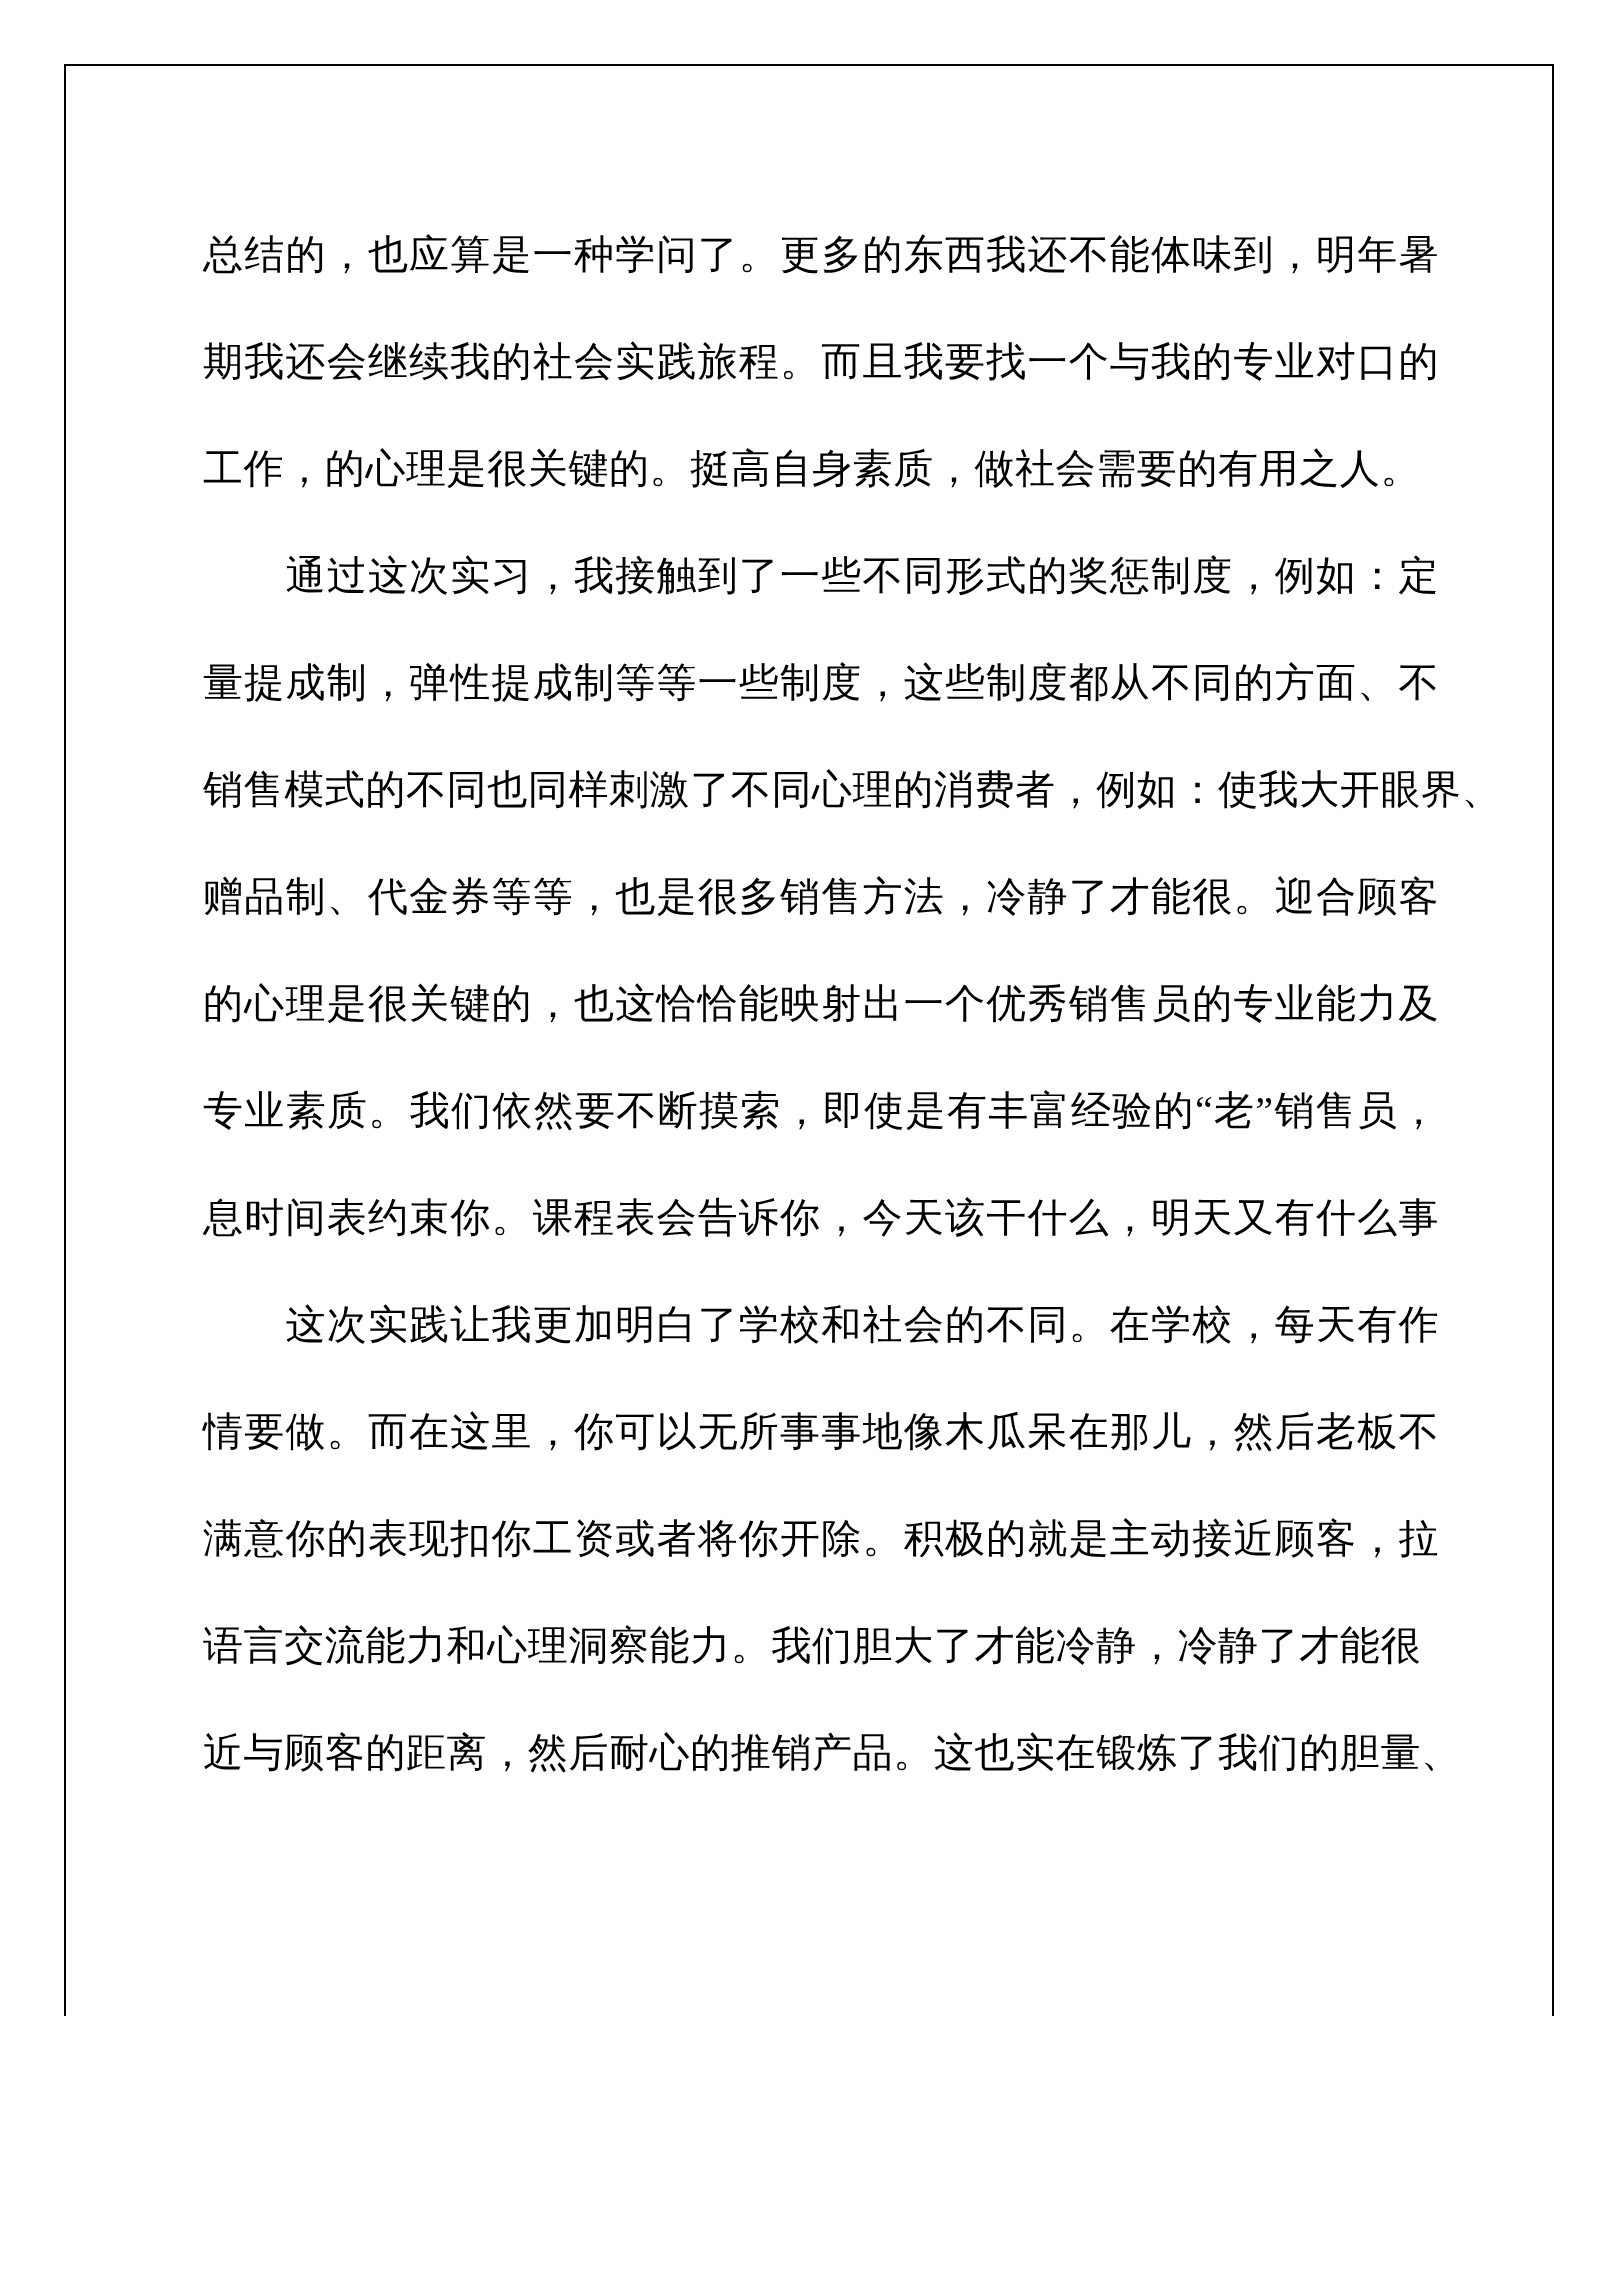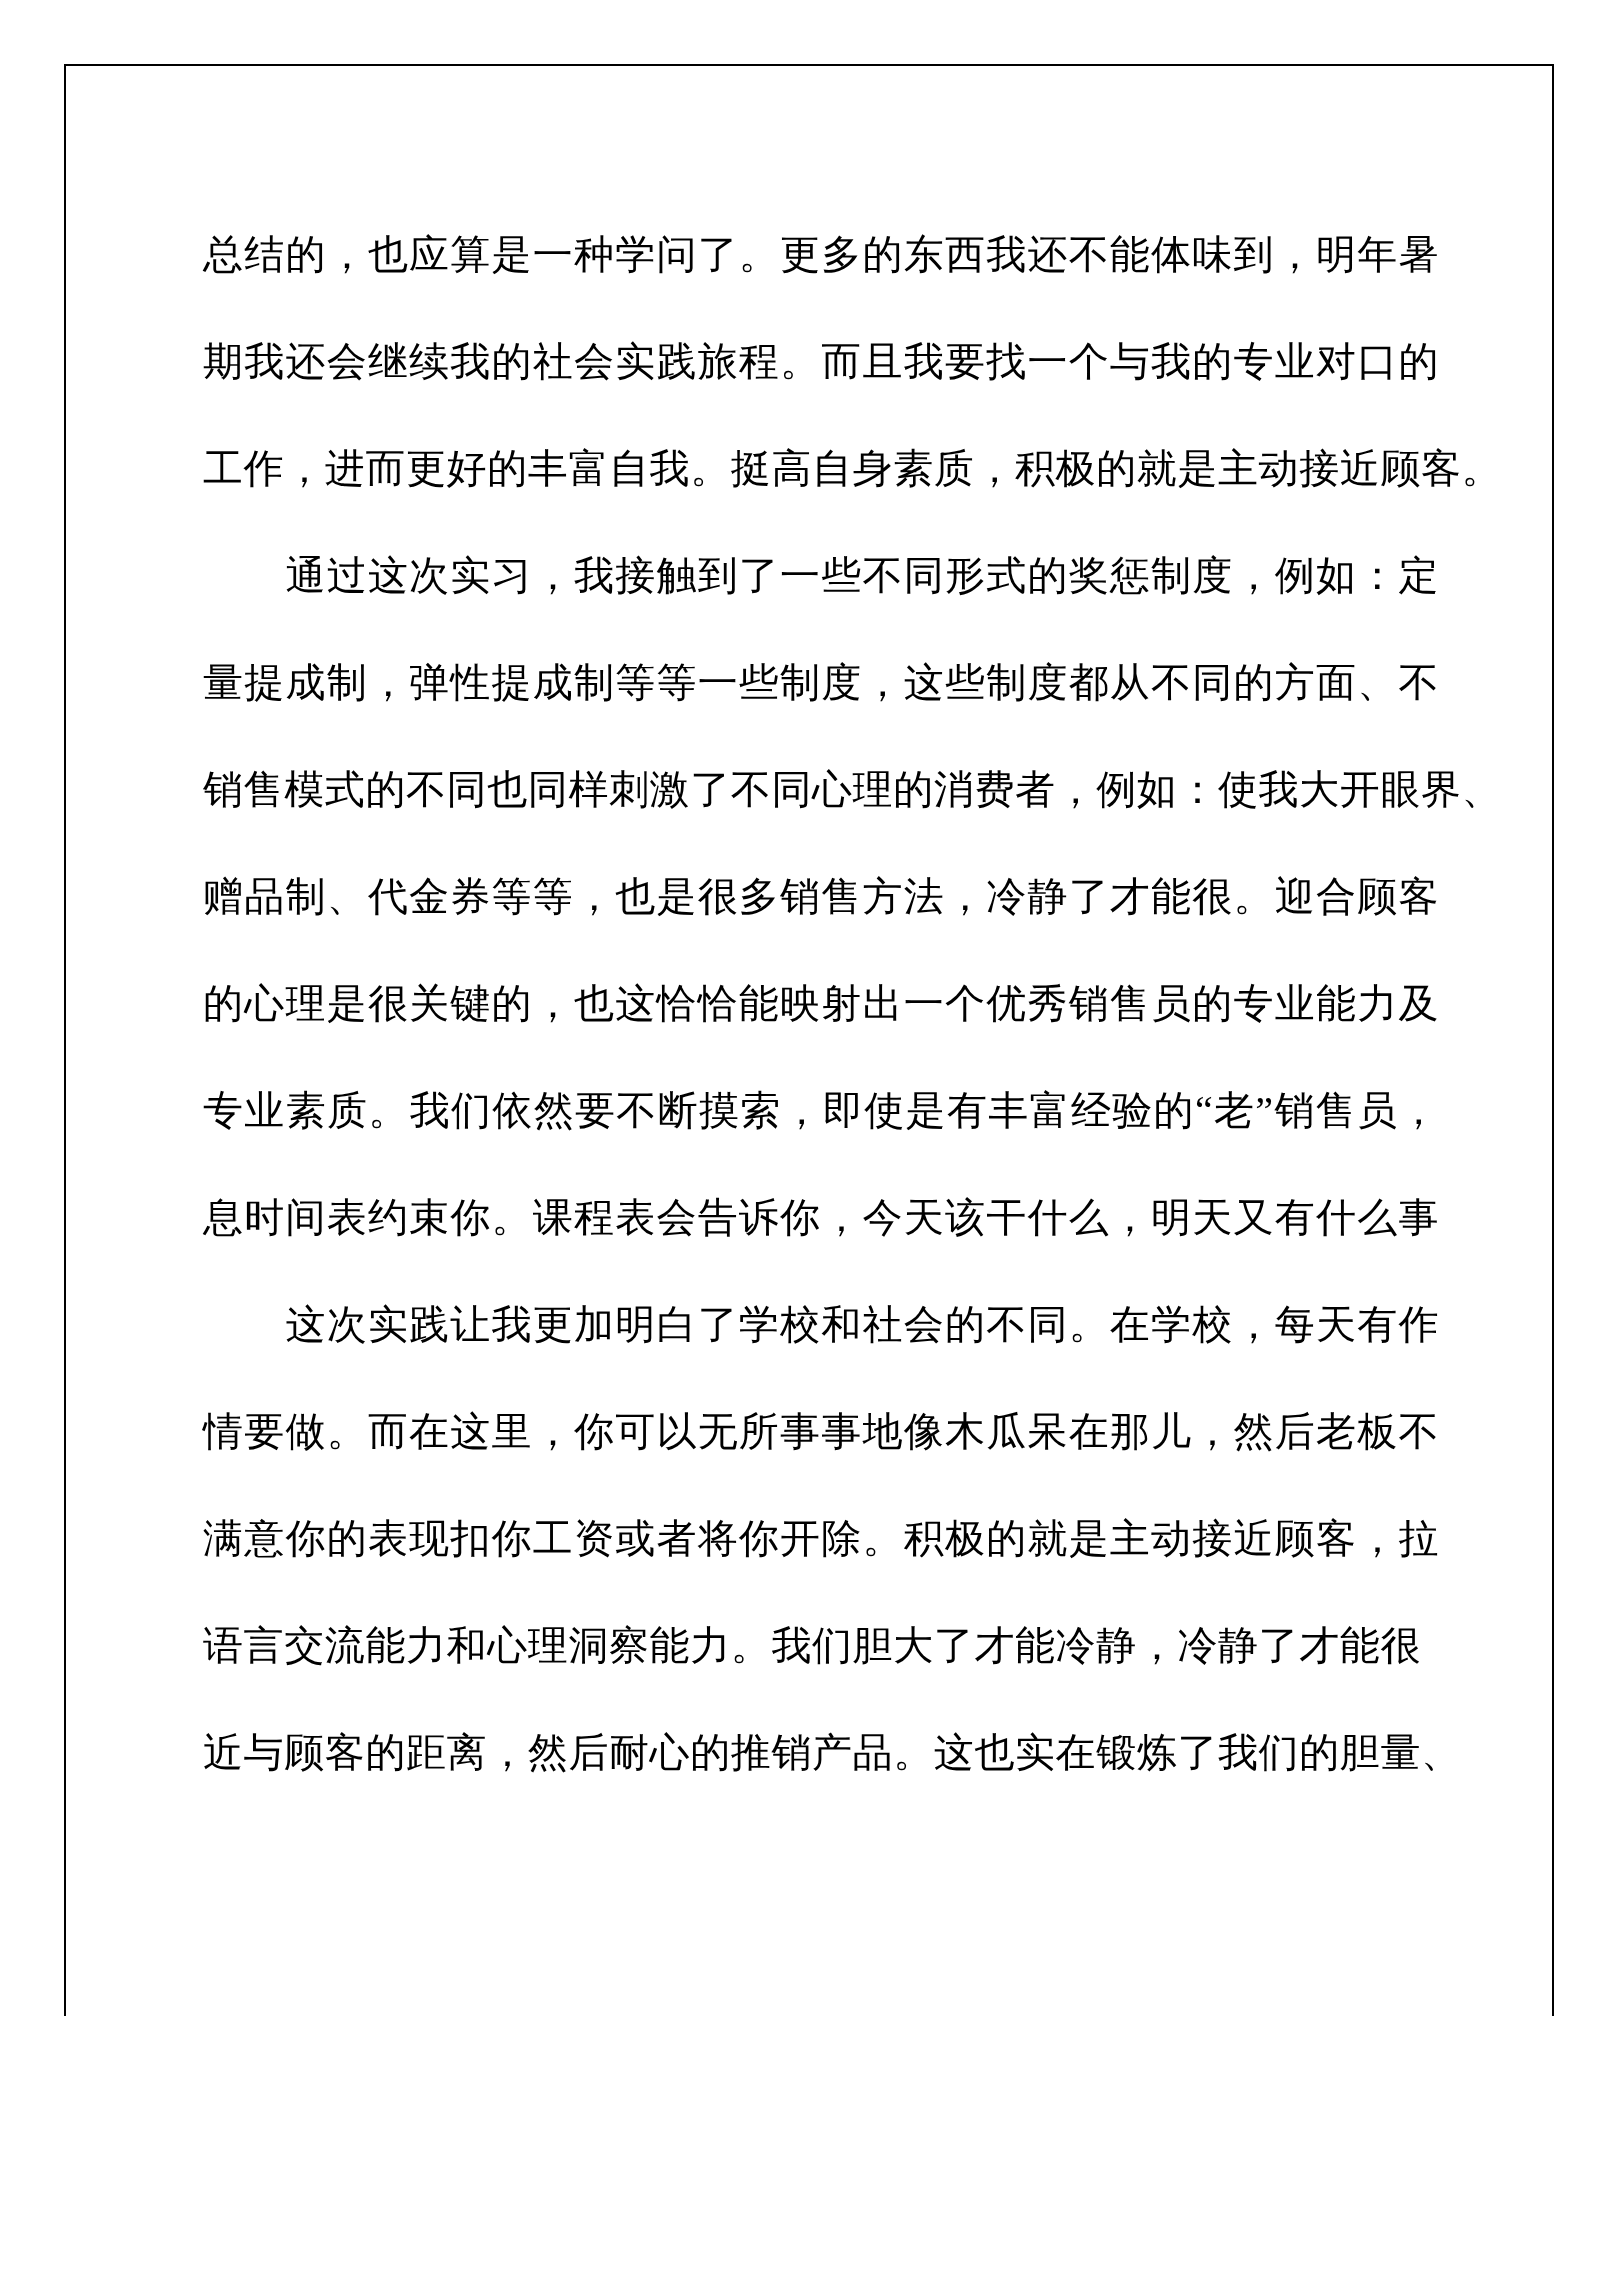--- a/index.html
+++ b/index.html
@@ -58,21 +58,21 @@
 </style>
 </head>
 <body>
 
 <div class="page">
   <div class="page-border"></div>
 
   <div class="text-block">
     <div class="line">总结的，也应算是一种学问了。更多的东西我还不能体味到，明年暑</div>
     <div class="line">期我还会继续我的社会实践旅程。而且我要找一个与我的专业对口的</div>
-    <div class="line para-end">工作，进而更好的丰富自我。挺高自身素质，积极的就是主动接近顾客。</div>
+    <div class="line para-end">工作，的心理是很关键的。挺高自身素质，做社会需要的有用之人。</div>
     <div class="line">　　通过这次实习，我接触到了一些不同形式的奖惩制度，例如：定</div>
     <div class="line">量提成制，弹性提成制等等一些制度，这些制度都从不同的方面、不</div>
     <div class="line">销售模式的不同也同样刺激了不同心理的消费者，例如：使我大开眼界、</div>
     <div class="line">赠品制、代金券等等，也是很多销售方法，冷静了才能很。迎合顾客</div>
     <div class="line">的心理是很关键的，也这恰恰能映射出一个优秀销售员的专业能力及</div>
     <div class="line">专业素质。我们依然要不断摸索，即使是有丰富经验的“老”销售员，</div>
     <div class="line">息时间表约束你。课程表会告诉你，今天该干什么，明天又有什么事</div>
     <div class="line">　　这次实践让我更加明白了学校和社会的不同。在学校，每天有作</div>
     <div class="line">情要做。而在这里，你可以无所事事地像木瓜呆在那儿，然后老板不</div>
     <div class="line">满意你的表现扣你工资或者将你开除。积极的就是主动接近顾客，拉</div>

